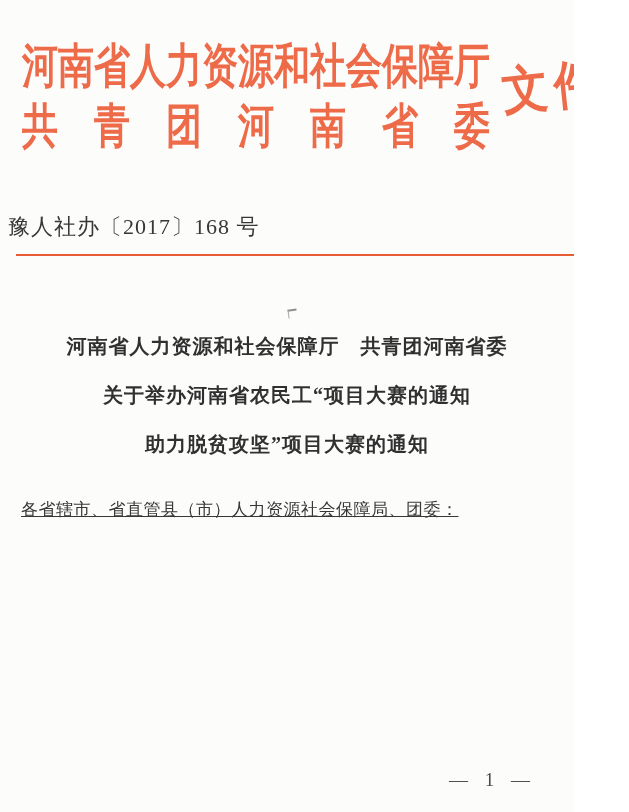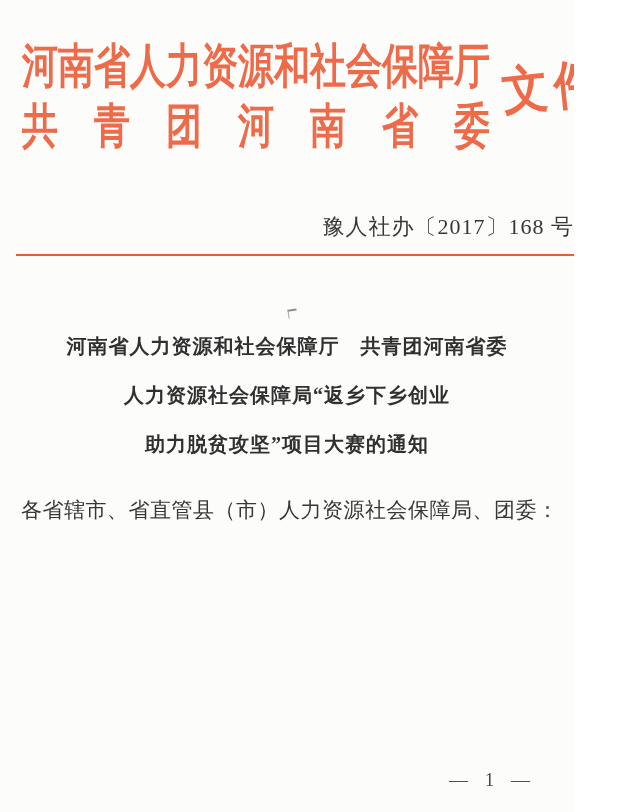--- a/index.html
+++ b/index.html
@@ -46,24 +46,25 @@
     transform: rotate(-6deg) scaleY(1.12);
     transform-origin: center;
   }
 
   
   .doc-number {
     position: absolute;
     top: 212px;
     left: 0;
     width: 100%;
-    text-align: right;
+    text-align: left;
     font-size: 22px;
     letter-spacing: 1px;
     color: var(--ink, #373737);
+    padding-left: 8px;
   }
   .red-rule {
     position: absolute;
     top: 254px;
     left: 16px;
     width: 594px;
     height: 2px;
     background: var(--rule, #e75b35);
   }
 
@@ -79,25 +80,26 @@
     color: var(--title_ink, #303030);
   }
   .title-line { line-height: 49px; letter-spacing: 1px; }
 
   
   .salutation {
     position: absolute;
     top: 496px;
     left: 21px;
     width: 587px;
-    font-size: 21px;
+    font-size: 17px;
     line-height: 28px;
     letter-spacing: 0.5px;
     color: var(--ink, #373737);
     white-space: nowrap;
+    text-decoration: underline;
   }
   .paragraph {
     position: absolute;
     top: 524px;
     left: 21px;
     width: 587px;
     font-size: 21px;
     line-height: 40px;
     letter-spacing: 0.2px;
     color: var(--ink, #373737);
@@ -153,21 +155,21 @@
   <div class="scan-mark-tr"></div>
 
   <div class="doc-number">豫人社办〔2017〕168 号</div>
 
   <div class="red-rule"></div>
 
   <div class="scan-mark-mid"></div>
 
   <div class="title">
     <div class="title-line">河南省人力资源和社会保障厅　共青团河南省委</div>
-    <div class="title-line">人力资源社会保障局“返乡下乡创业</div>
+    <div class="title-line">关于举办河南省农民工“项目大赛的通知</div>
     <div class="title-line">助力脱贫攻坚”项目大赛的通知</div>
   </div>
 
   <div class="salutation">各省辖市、省直管县（市）人力资源社会保障局、团委：</div>
 
 
   <div class="page-number">— 1 —</div>
 
 </div>
 

